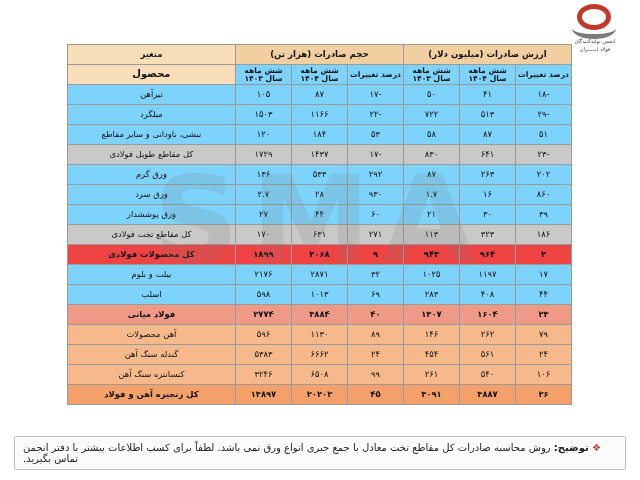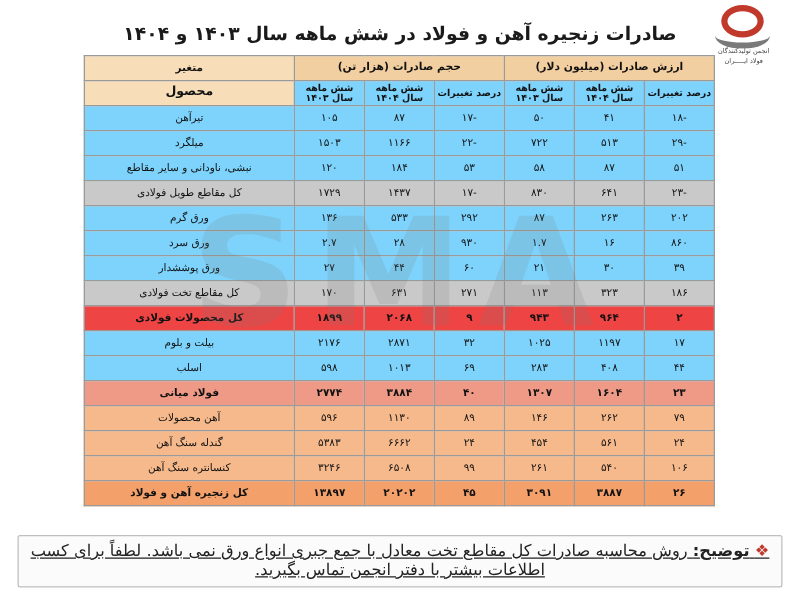--- a/index.html
+++ b/index.html
@@ -83,41 +83,39 @@
   tr.r-redlite td{background:#ef9a86;}
   td.num{font-size:8.4px;}
   tr.bold td{font-weight:bold;}
 
   
   .footer{
     position:absolute;left:14px;right:14px;bottom:10px;
     border:1px solid #bfbfbf;background:#fbfbfb;
     border-radius:2px;
     padding:5px 8px;
-    font-size:13px;color:#222;
-    text-align:center;
-    text-decoration:underline;
+    font-size:10px;color:#222;
+    text-align:left;
   }
   .footer .dot{color:#c0392b;font-weight:bold;}
 </style>
 </head>
 <body>
 
 <div class="page">
 
   <div class="logo">
     <div class="mark">
       <div class="ring"></div>
       <div class="swoosh"></div>
     </div>
     <div class="t1">انجمن تولیدکنندگان</div>
     <div class="t2">فولاد ایـــــران</div>
   </div>
 
-  <div class="title">صادرات زنجیره آهن و فولاد در شش ماهه سال ۱۴۰۳ و ۱۴۰۴</div>
 
   <div class="watermark">SMA</div>
 
   <table class="main">
     <colgroup>
       <col style="width:56px">
       <col style="width:56px">
       <col style="width:56px">
       <col style="width:56px">
       <col style="width:56px">

